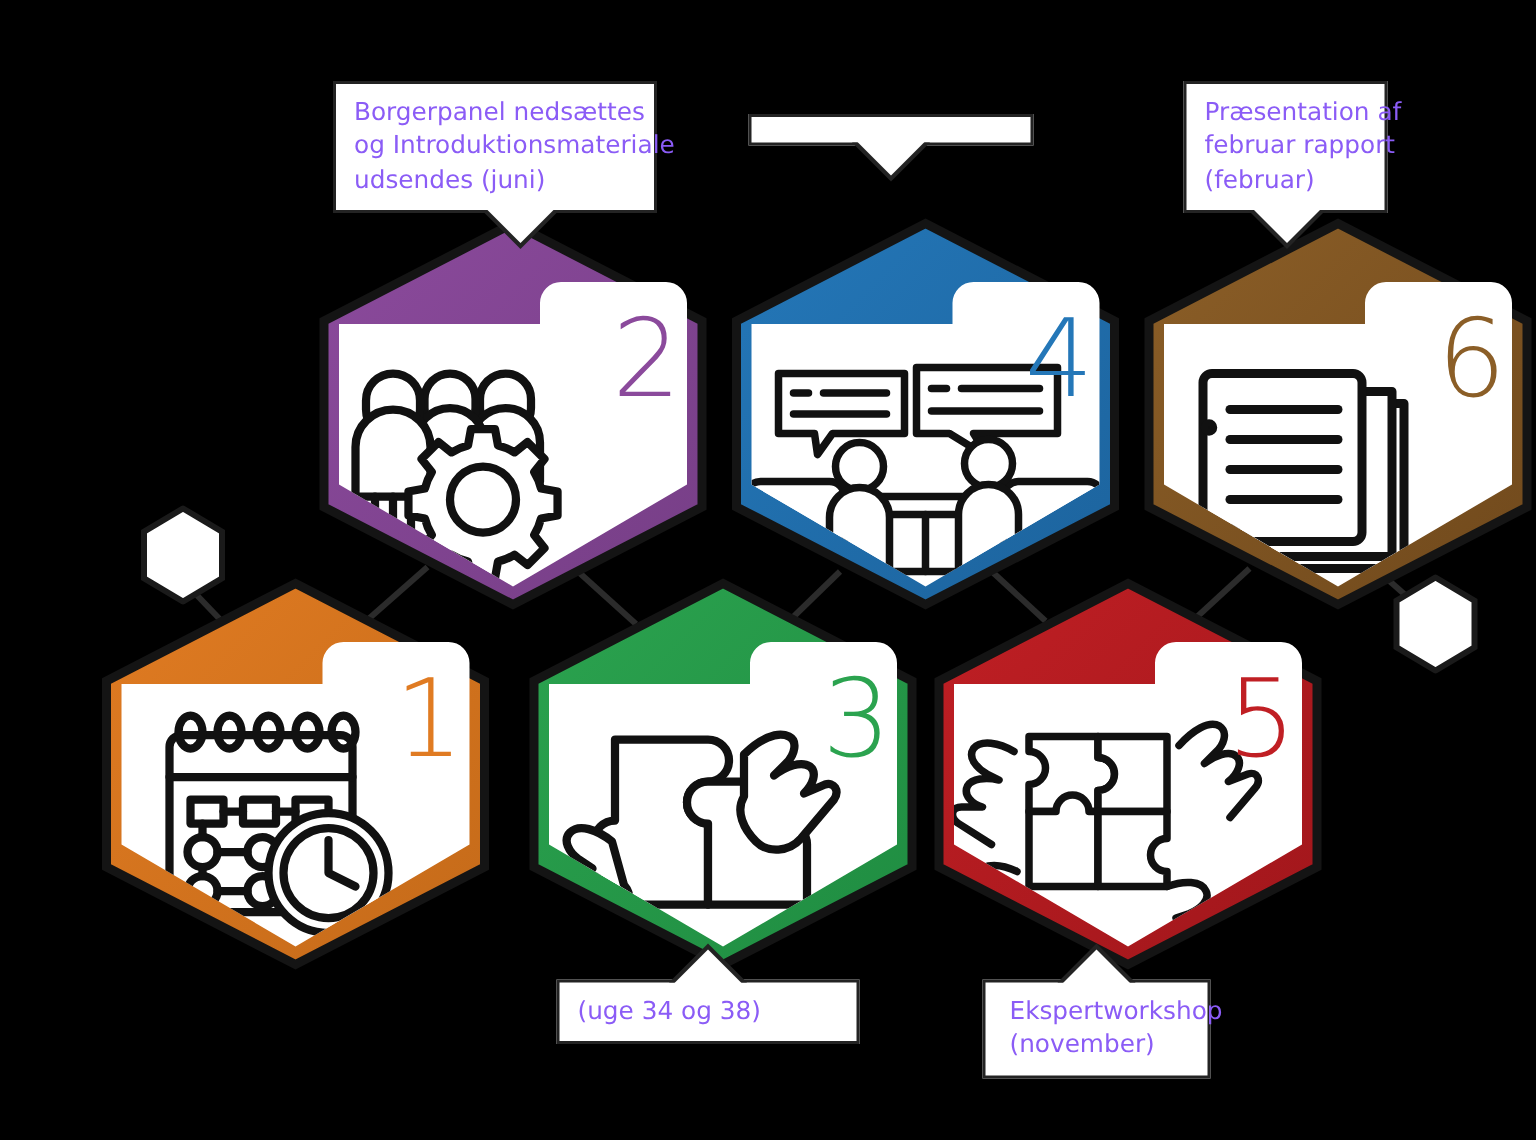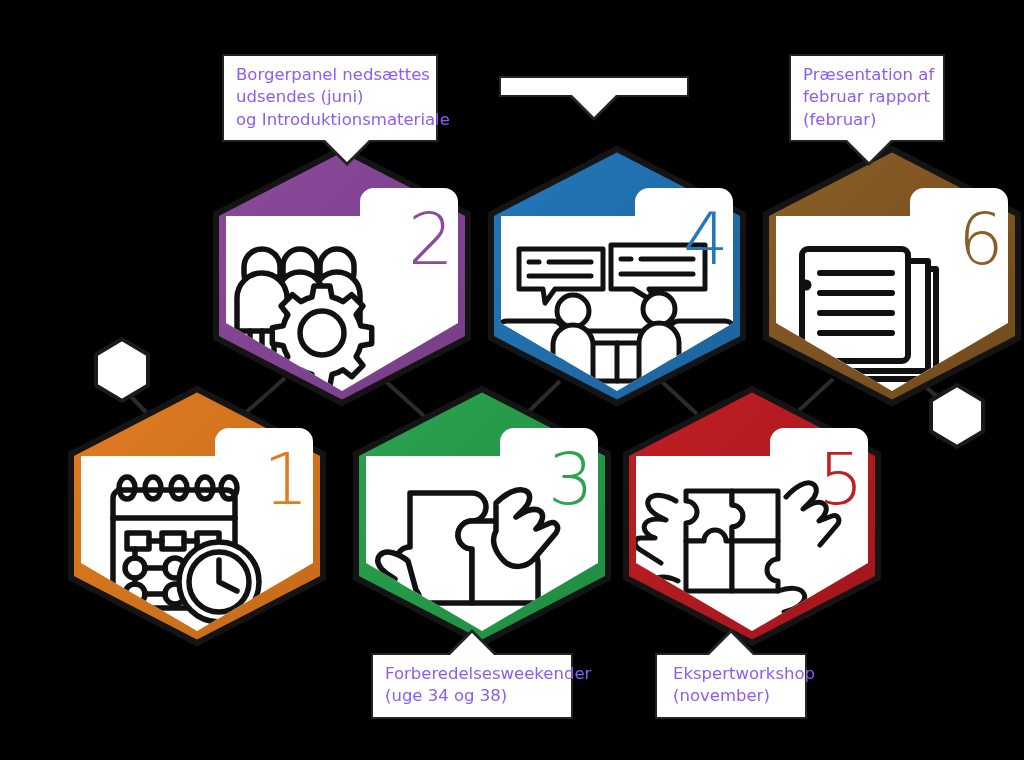--- a/index.html
+++ b/index.html
@@ -358,36 +358,35 @@
 
         <circle cx="48" cy="140" r="2.5" fill="#111"></circle>
         <circle cx="60" cy="228" r="2.5" fill="#111"></circle>
       </g>
       <text x="223" y="119" text-anchor="middle" font-family="DejaVu Sans, Liberation Sans, sans-serif" font-size="72" font-weight="300" fill="#8B5E27">6</text>
     </svg>
   </div>
 
   <div class="callout tail-down" style="left:222px; top:54px; width:216px; --tx:58%;">
     <div class="line">Borgerpanel nedsættes</div>
+    <div class="line">og Introduktionsmateriale</div>
     <div class="line">udsendes (juni)</div>
-    <div class="line">og Introduktionsmateriale</div>
   </div>
 
   <div class="callout tail-down" style="left:499px; top:76px; width:190px; --tx:50%;">
   </div>
 
-  <div class="callout tail-down" style="left:789px; top:54px; width:156px; --tx:51%;">
+  <div class="callout tail-down" style="left:789px; top:54px; width:136px; --tx:51%;">
     <div class="line">Præsentation af</div>
     <div class="line">februar rapport</div>
     <div class="line">(februar)</div>
   </div>
 
 
   <div class="callout tail-up" style="left:371px; top:653px; width:202px; --tx:50%;">
-    <div class="line">Forberedelsesweekender</div>
     <div class="line">(uge 34 og 38)</div>
   </div>
 
   <div class="callout tail-up" style="left:655px; top:653px; width:152px;padding-left:16px; --tx:50%;">
     <div class="line">Ekspertworkshop</div>
     <div class="line">(november)</div>
   </div>
 
 </div>
 

